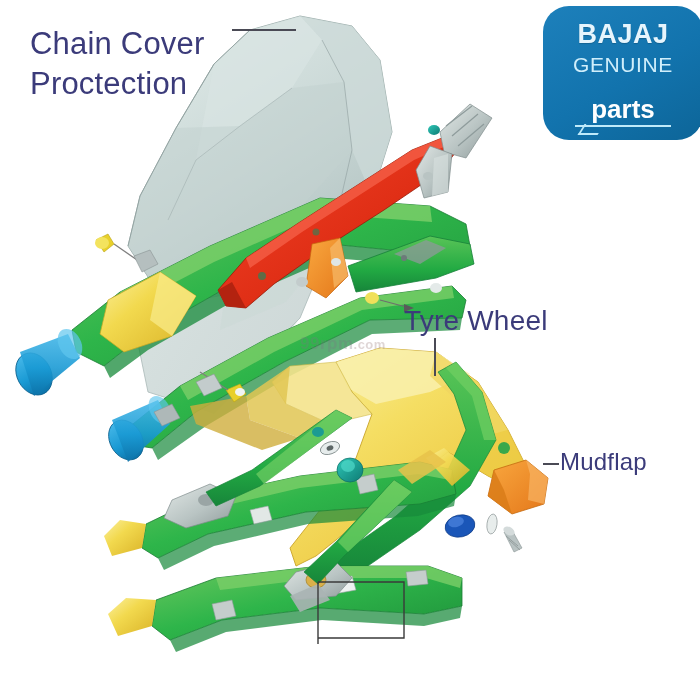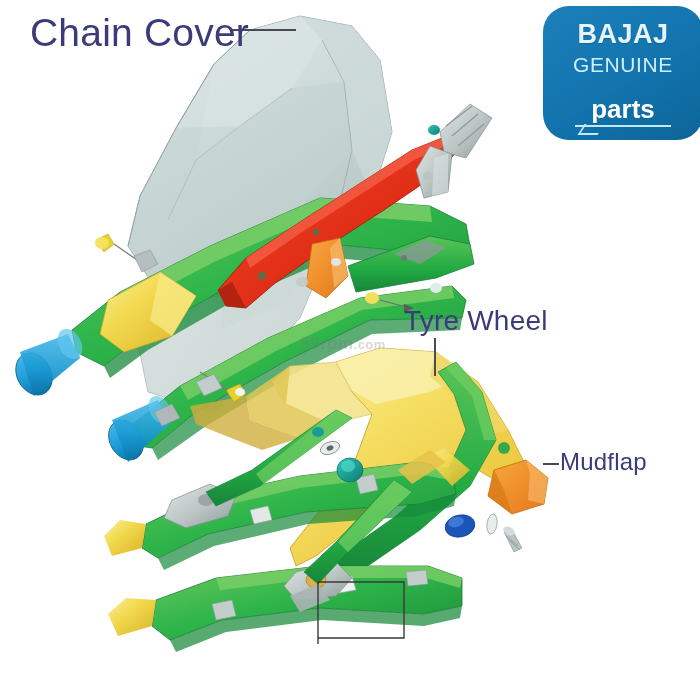--- a/index.html
+++ b/index.html
@@ -22,22 +22,22 @@
     color: #3b3b7a;
     font-family: "Liberation Sans", sans-serif;
     font-weight: 400;
     letter-spacing: 0.2px;
     white-space: nowrap;
     line-height: 1.28;
     z-index: 40;
   }
   #label-chain {
     left: 30px;
-    top: 8px;
-    font-size: 39px;
+    top: 24px;
+    font-size: 31px;
   }
   #label-chain .ln { display: block; }
   #label-tyre {
     left: 404px;
     top: 303px;
     font-size: 28px;
   }
   #label-mud {
     left: 560px;
     top: 447px;
@@ -376,20 +376,21 @@
       <ellipse cx="240" cy="392" rx="5" ry="4" fill="#f0f4f3"></ellipse>
     </g>
   </svg>
 
   <div class="leader" id="leader-chain"></div>
   <div class="leader" id="leader-tyre"></div>
   <div class="leader" id="leader-mud"></div>
 
   <div class="callout" id="label-chain">
     <span class="ln">Chain Cover</span>
+    <span class="ln">Proctection</span>
   </div>
 
   <div class="callout" id="label-tyre">Tyre Wheel</div>
 
   <div class="callout" id="label-mud">Mudflap</div>
 
   <div id="watermark">
     <span>99rpm</span><span class="tld">.com</span>
   </div>
 

